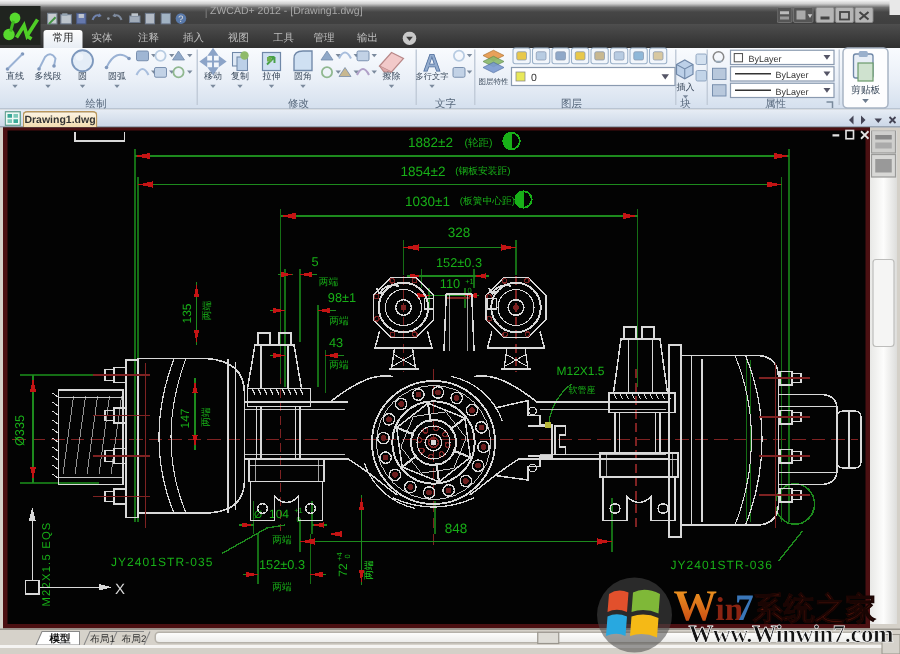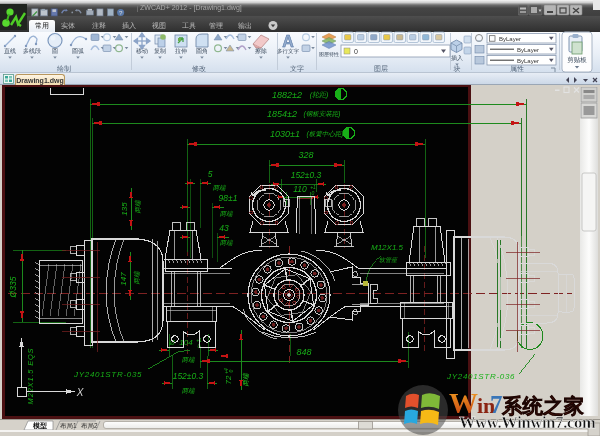--- a/index.html
+++ b/index.html
@@ -18,21 +18,21 @@
 
 #ribbon { position:absolute; left:0; top:32px; width:600px; height:41px; background:linear-gradient(#f9fbfe 0%, #e9eff7 55%, #d5e0ee 100%); border-bottom:1px solid #b9c4d2; }
 .gsep { position:absolute; top:33px; width:1px; height:37px; background:#c2ccd9; }
 .glabel { position:absolute; top:64px; font-size:7px; color:#56677b; text-align:center; width:60px; margin-left:-30px; }
 
 
 #doctabs { position:absolute; left:0; top:73px; width:600px; height:12px; background:linear-gradient(#e7edf5,#ccd8e8); border-bottom:1px solid #9aa6b5; }
 #dtab { position:absolute; left:15px; top:74px; width:50px; height:11px; background:linear-gradient(#fdf4e3,#f2dcae); border:1px solid #b9975d; border-bottom:none; border-radius:3px 3px 0 0; font-size:7px; font-weight:bold; color:#333; text-align:center; line-height:11px; }
 
 
-#canvas { position:absolute; left:2px; top:85px; width:469px; height:334px; background:#030303; border:3px solid #4b1012; border-top-width:2px;font-style:italic; }
+#canvas { position:absolute; left:2px; top:85px; width:578px; height:334px; background:#030303; border:3px solid #4b1012; border-top-width:2px; }
 #canvas svg { position:absolute; left:0; top:0; }
 
 
 #vscroll { position:absolute; left:580px; top:87px; width:18px; height:329px; background:linear-gradient(90deg,#e8e8e6,#fdfdfc,#dddddb); }
 
 
 #layouttabs { position:absolute; left:0; top:419px; width:600px; height:12px; background:#d6d2ca; border-top:1px solid #9a968e; font-size:7.5px; color:#333; }
 #hscroll { position:absolute; left:103px; top:421px; width:492px; height:8px; background:linear-gradient(#fdfdfc,#ececea); border:1px solid #b5b1a9; border-radius:3px; }
 #statusline { position:absolute; left:0; top:430px; width:600px; height:2px; background:#f5f4f2; }
 

